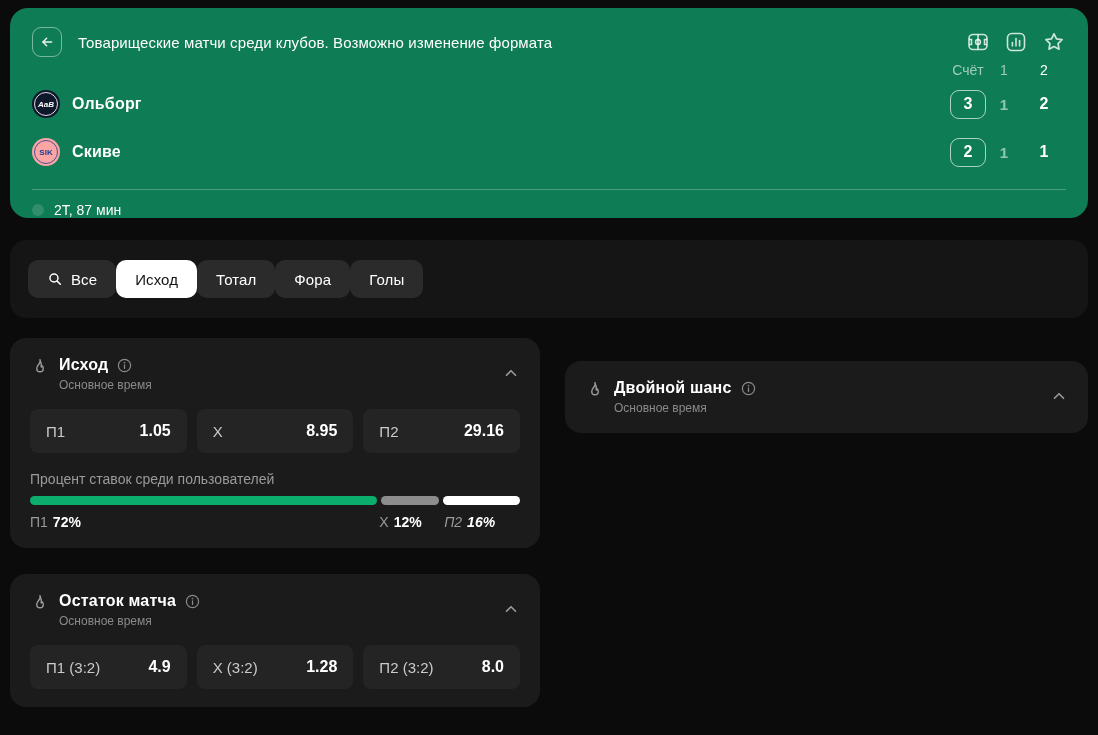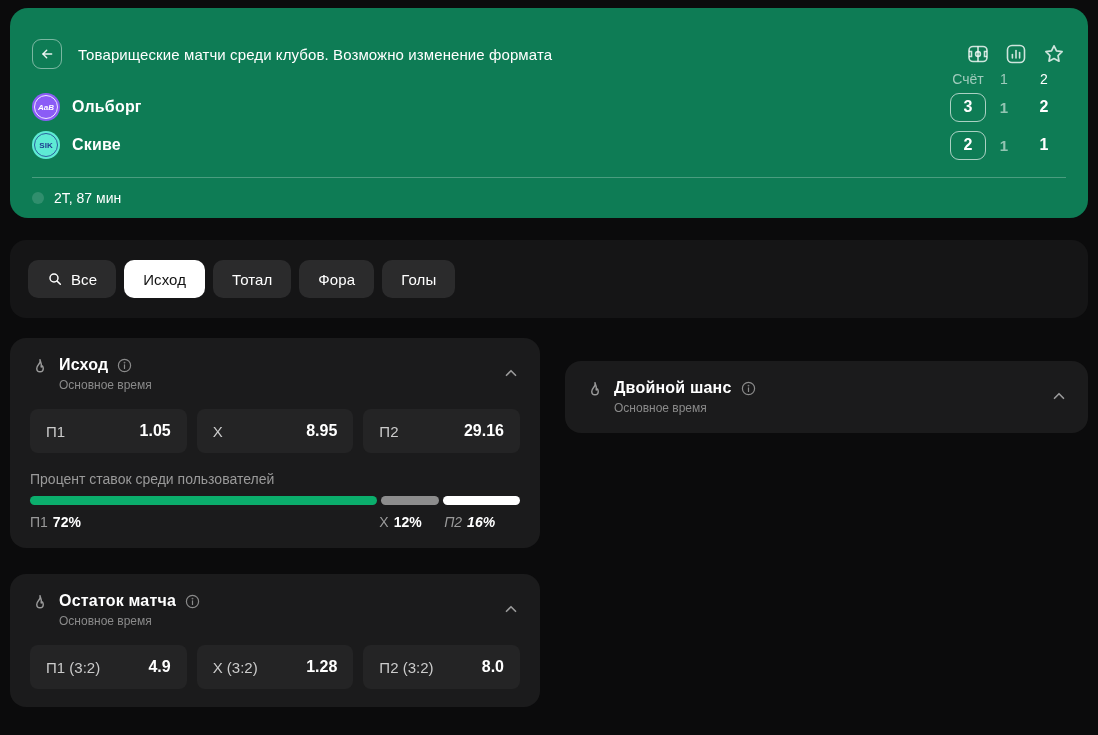--- a/index.html
+++ b/index.html
@@ -10,21 +10,21 @@
     color: #fff;
     overflow: hidden;
   }
   .page { padding: 8px 10px 0; }
 
   
   .match-card {
     background: #0e7c55;
     border-radius: 18px;
     height: 210px;
-    padding: 12px 22px;
+    padding: 0 22px;
     display: flex;
     flex-direction: column;
   }
   .match-top {
     display: flex;
     align-items: center;
     gap: 16px;
     padding-top: 19px;
     height: 50px;
   }
@@ -57,22 +57,22 @@
   .team-logo {
     width: 28px; height: 28px; border-radius: 50%;
     display: flex; align-items: center; justify-content: center;
     font-weight: bold; font-size: 8px; flex: 0 0 auto;
     position: relative;
   }
   .team-logo::after {
     content: ""; position: absolute; inset: 2px;
     border-radius: 50%; border: 1.5px solid rgba(255,255,255,0.85);
   }
-  .logo-aalborg { background: #8b5cf6; color: #fff; font-style: italic; }
-  .logo-skive  { background: #5eead4; color: #1f3c8f; }
+  .logo-aalborg { background: #0f172a; color: #fff; font-style: italic; }
+  .logo-skive  { background: #fca5a5; color: #1f3c8f; }
   .logo-skive::after { border-color: rgba(31,60,143,0.8); }
   .team-name { font-size: 16px; font-weight: bold; margin-left: 12px; flex: 1; letter-spacing: .2px; }
   .score-box {
     width: 36px; height: 29px;
     border: 1px solid rgba(255,255,255,0.65);
     border-radius: 9px;
     display: flex; align-items: center; justify-content: center;
     font-size: 16px; font-weight: bold;
   }
   .half1-val { color: rgba(255,255,255,0.55); font-size: 15px; font-weight: bold; }
@@ -82,21 +82,21 @@
   .match-status { display: flex; align-items: center; gap: 10px; margin-top: 12px; }
   .live-dot { width: 12px; height: 12px; border-radius: 50%; background: rgba(255,255,255,0.14); }
   .status-text { font-size: 14px; color: #fff; }
 
   
   .filter-bar {
     margin-top: 22px;
     background: #151516;
     border-radius: 16px;
     height: 78px;
-    display: flex; align-items: center; gap: 8px;
+    display: flex; align-items: center; gap: 0;
     padding: 0 18px;
   }
   .tab-btn {
     height: 38px;
     border: none;
     border-radius: 10px;
     background: #2b2b2c;
     color: #fff;
     font-size: 15px;
     font-family: inherit;

